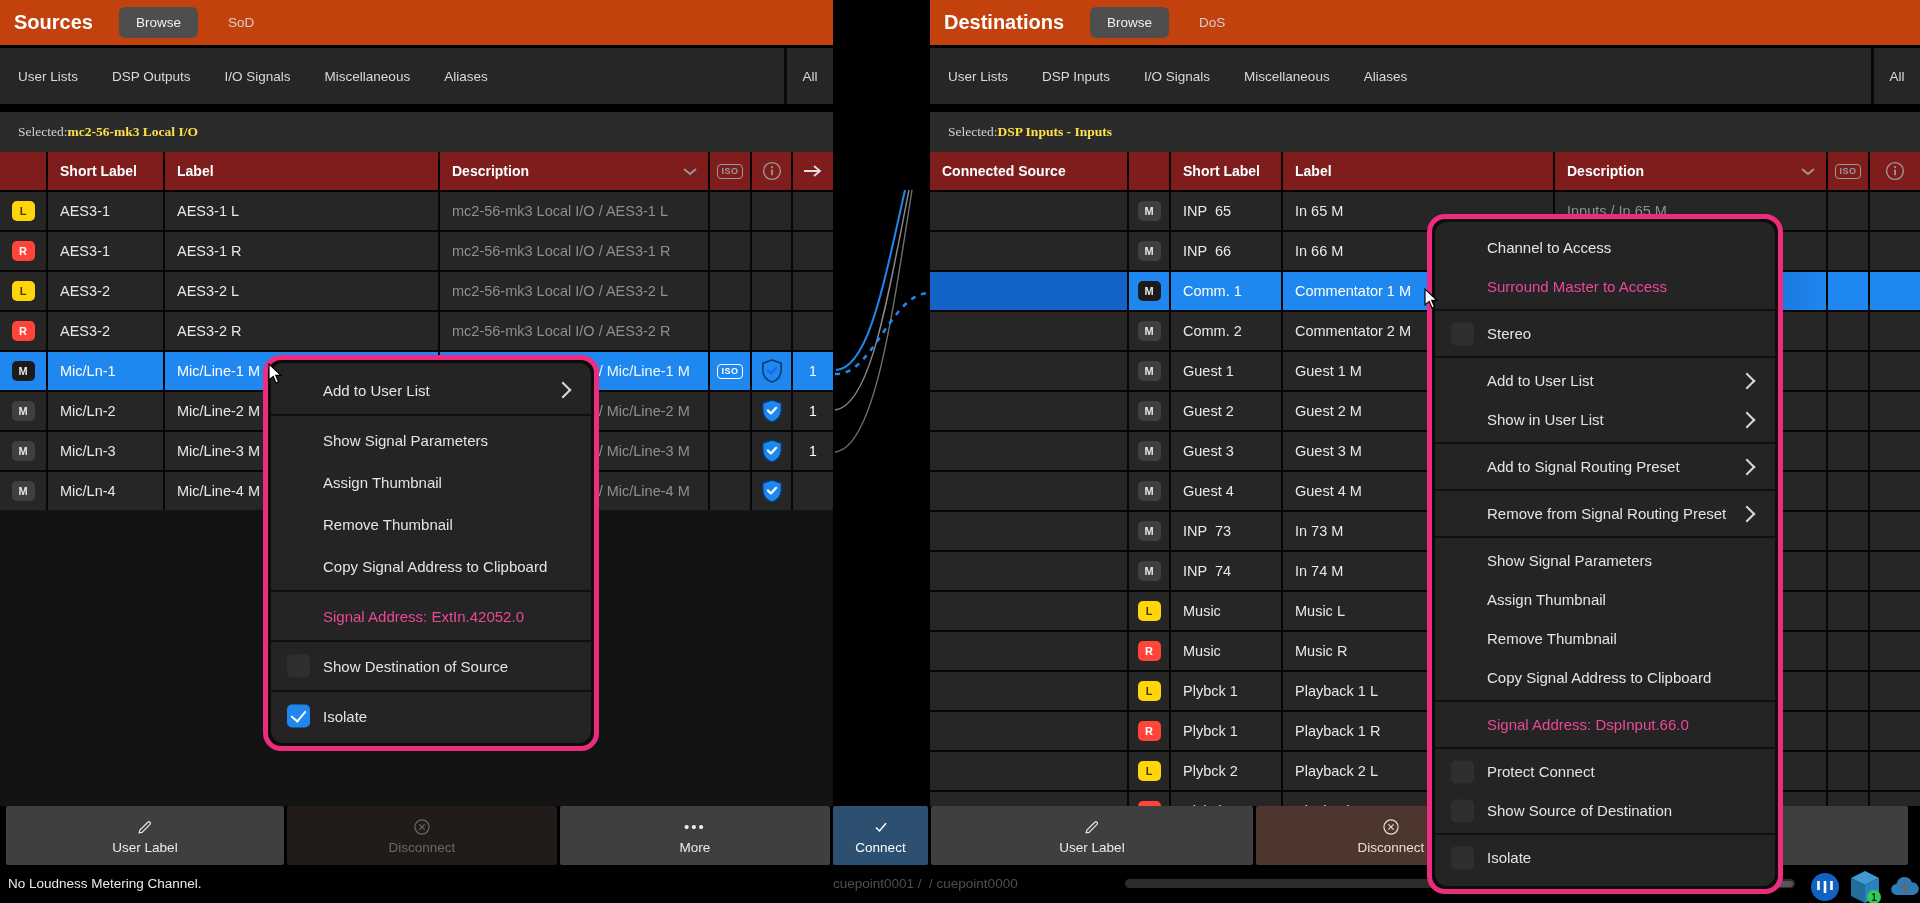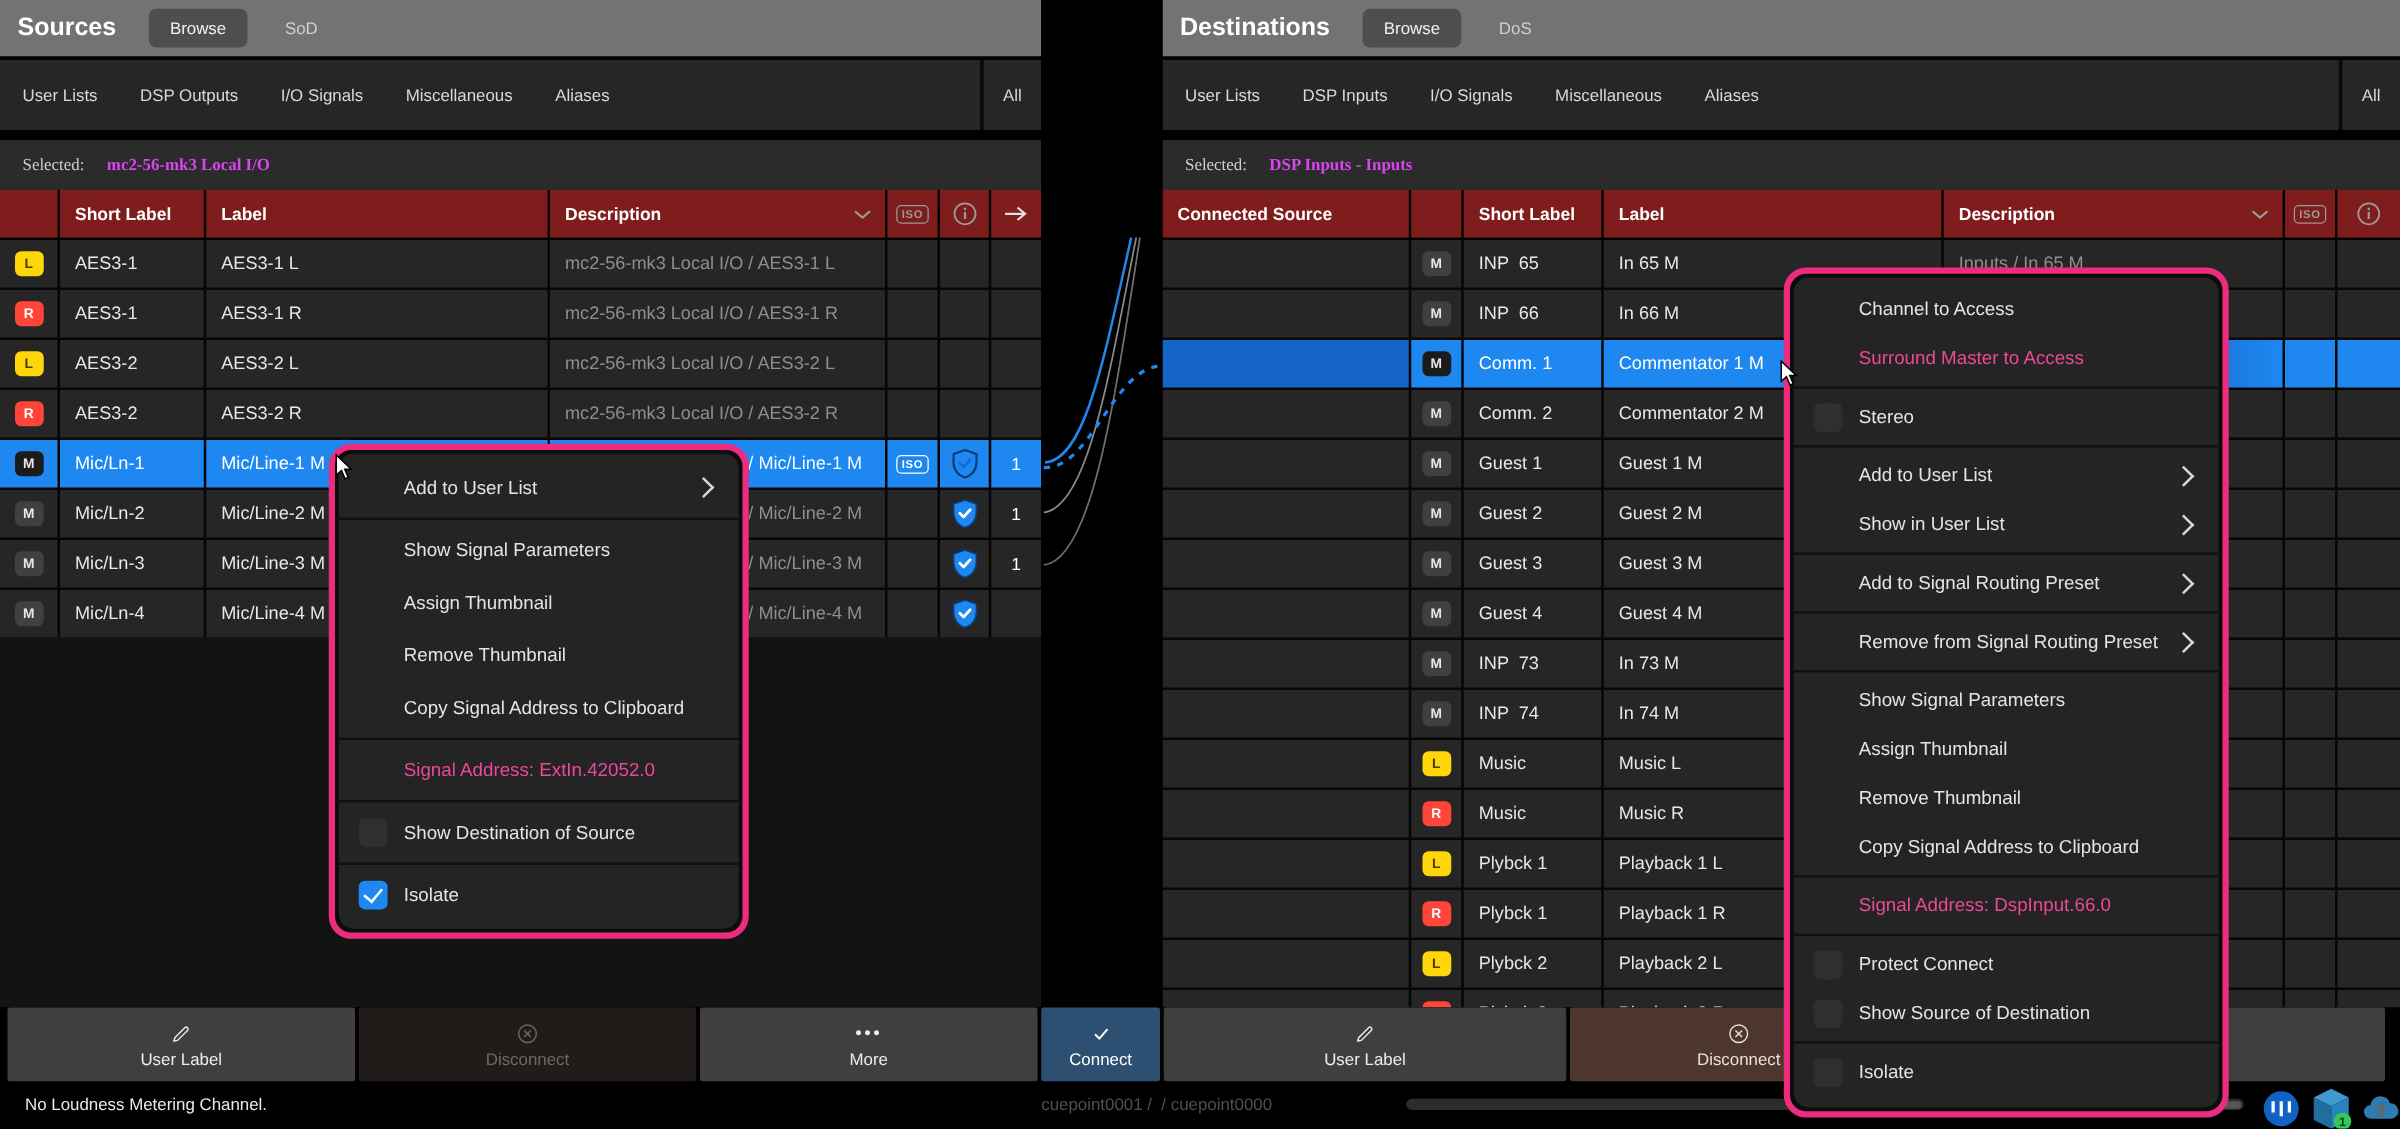--- a/index.html
+++ b/index.html
@@ -1,29 +1,29 @@
 <!DOCTYPE html>
 <html><head>
 <meta charset="utf-8">
 <style>
   html,body{margin:0;padding:0;background:#000;font-family:"Liberation Sans",sans-serif;}
   #root{position:relative;width:1920px;height:903px;background:#000;overflow:hidden;}
   .panel{position:absolute;top:0;height:806px;overflow:hidden;}
-  .band-top{position:absolute;left:0;right:0;top:0;height:45px;background:#737373;display:flex;align-items:center;}
+  .band-top{position:absolute;left:0;right:0;top:0;height:45px;background:#c2410c;display:flex;align-items:center;}
   .panel-title{font-size:20px;font-weight:700;color:#fff;margin-left:14px;}
   .browse-btn{margin-left:26px;height:31px;padding:0 17px;background:#4e4e4e;border:none;border-radius:6px;color:#f0f0f0;font-size:13.5px;font-family:inherit;}
   .mode-tab{margin-left:30px;color:#d0d0d0;font-size:13.5px;}
   .band-tabs{position:absolute;left:0;right:0;top:48px;height:56px;background:#262626;display:flex;align-items:center;}
   .tabs{display:flex;gap:34px;margin-left:18px;flex:1;}
   .tab{color:#d9d9d9;font-size:13.5px;cursor:default;}
   .tabbar-divider{width:3px;height:100%;background:#0a0a0a;}
   .all-tab{width:46px;text-align:center;color:#d9d9d9;font-size:13.5px;}
   .band-selected{position:absolute;left:0;right:0;top:112px;height:40px;background:#2b2b2b;display:flex;align-items:center;padding-left:18px;font-size:13.5px;font-family:Liberation Serif, serif;}
   .sel-prefix{color:#cfcfcf;}
-  .sel-name{color:#d946ef;font-weight:700;margin-left:18px;text-align:right;}
+  .sel-name{color:#fde047;font-weight:700;margin-left:0;text-align:right;}
   .thead,.trow{display:grid;gap:2px;background:#060606;}
   .cols-src{grid-template-columns:46px 115px 273px 268px 40px 39px 40px;}
   .cols-dst{grid-template-columns:197px 40px 110px 270px 271px 40px 50px;}
   .thead{position:absolute;left:0;right:0;top:152px;height:38px;}
   .tbody{position:absolute;left:0;right:0;top:192px;background:#060606;}
   .trow{height:38px;margin-bottom:2px;}
   .cell{background:#262626;display:flex;align-items:center;padding-left:12px;font-size:14.5px;color:#e8e8e8;overflow:hidden;white-space:pre;}
   .cell.center{justify-content:center;padding-left:0;}
   .cell.c-desc{color:#8f8f8f;}
   .hcell{background:#7f1d1d;font-weight:700;font-size:14px;color:#fff;}
@@ -59,21 +59,21 @@
   .footer{position:absolute;left:0;top:806px;width:1920px;height:60px;background:#000;z-index:5;}
   .fbtn{position:absolute;top:0;height:59px;background:#3f3f3f;display:flex;flex-direction:column;align-items:center;justify-content:center;gap:3px;border-radius:2px;color:#ececec;font-size:13.5px;}
   .fbtn .ficon{height:20px;display:flex;align-items:center;justify-content:center;}
   .fbtn.disabled{background:#211c19;color:#6f6862;}
   .fbtn.disabled svg *{stroke:#6f6862;}
   .fbtn.danger{background:#4d362e;color:#eadfd8;}
   .fbtn.primary{background:#2d4f71;color:#fff;}
   .more-dots{font-size:15px;letter-spacing:2px;line-height:10px;}
   
   .statusbar{position:absolute;left:0;top:866px;width:1920px;height:37px;background:#000;z-index:5;}
-  .status-msg{position:absolute;left:8px;top:10px;color:#eaeaea;font-size:13.5px;margin-left:12px;}
+  .status-msg{position:absolute;left:8px;top:10px;color:#eaeaea;font-size:13.5px;}
   .cuepoints{position:absolute;left:833px;top:10px;color:#4f4f4f;font-size:13.5px;white-space:pre;}
   .track{position:absolute;left:1125px;top:13px;width:670px;height:9px;border-radius:5px;background:#2c2c2c;}
   .track-thumb{position:absolute;right:2px;top:1.5px;width:22px;height:6px;border-radius:3px;background:#565656;}
   .status-icons{position:absolute;left:1810px;top:3px;display:flex;gap:8px;align-items:center;}
   #curves{position:absolute;left:833px;top:170px;z-index:2;}
   .cursor{position:absolute;z-index:50;}
   #cursor-src{left:268px;top:363px;}
   #cursor-dst{left:1424px;top:288px;}
 </style>
 </head>

